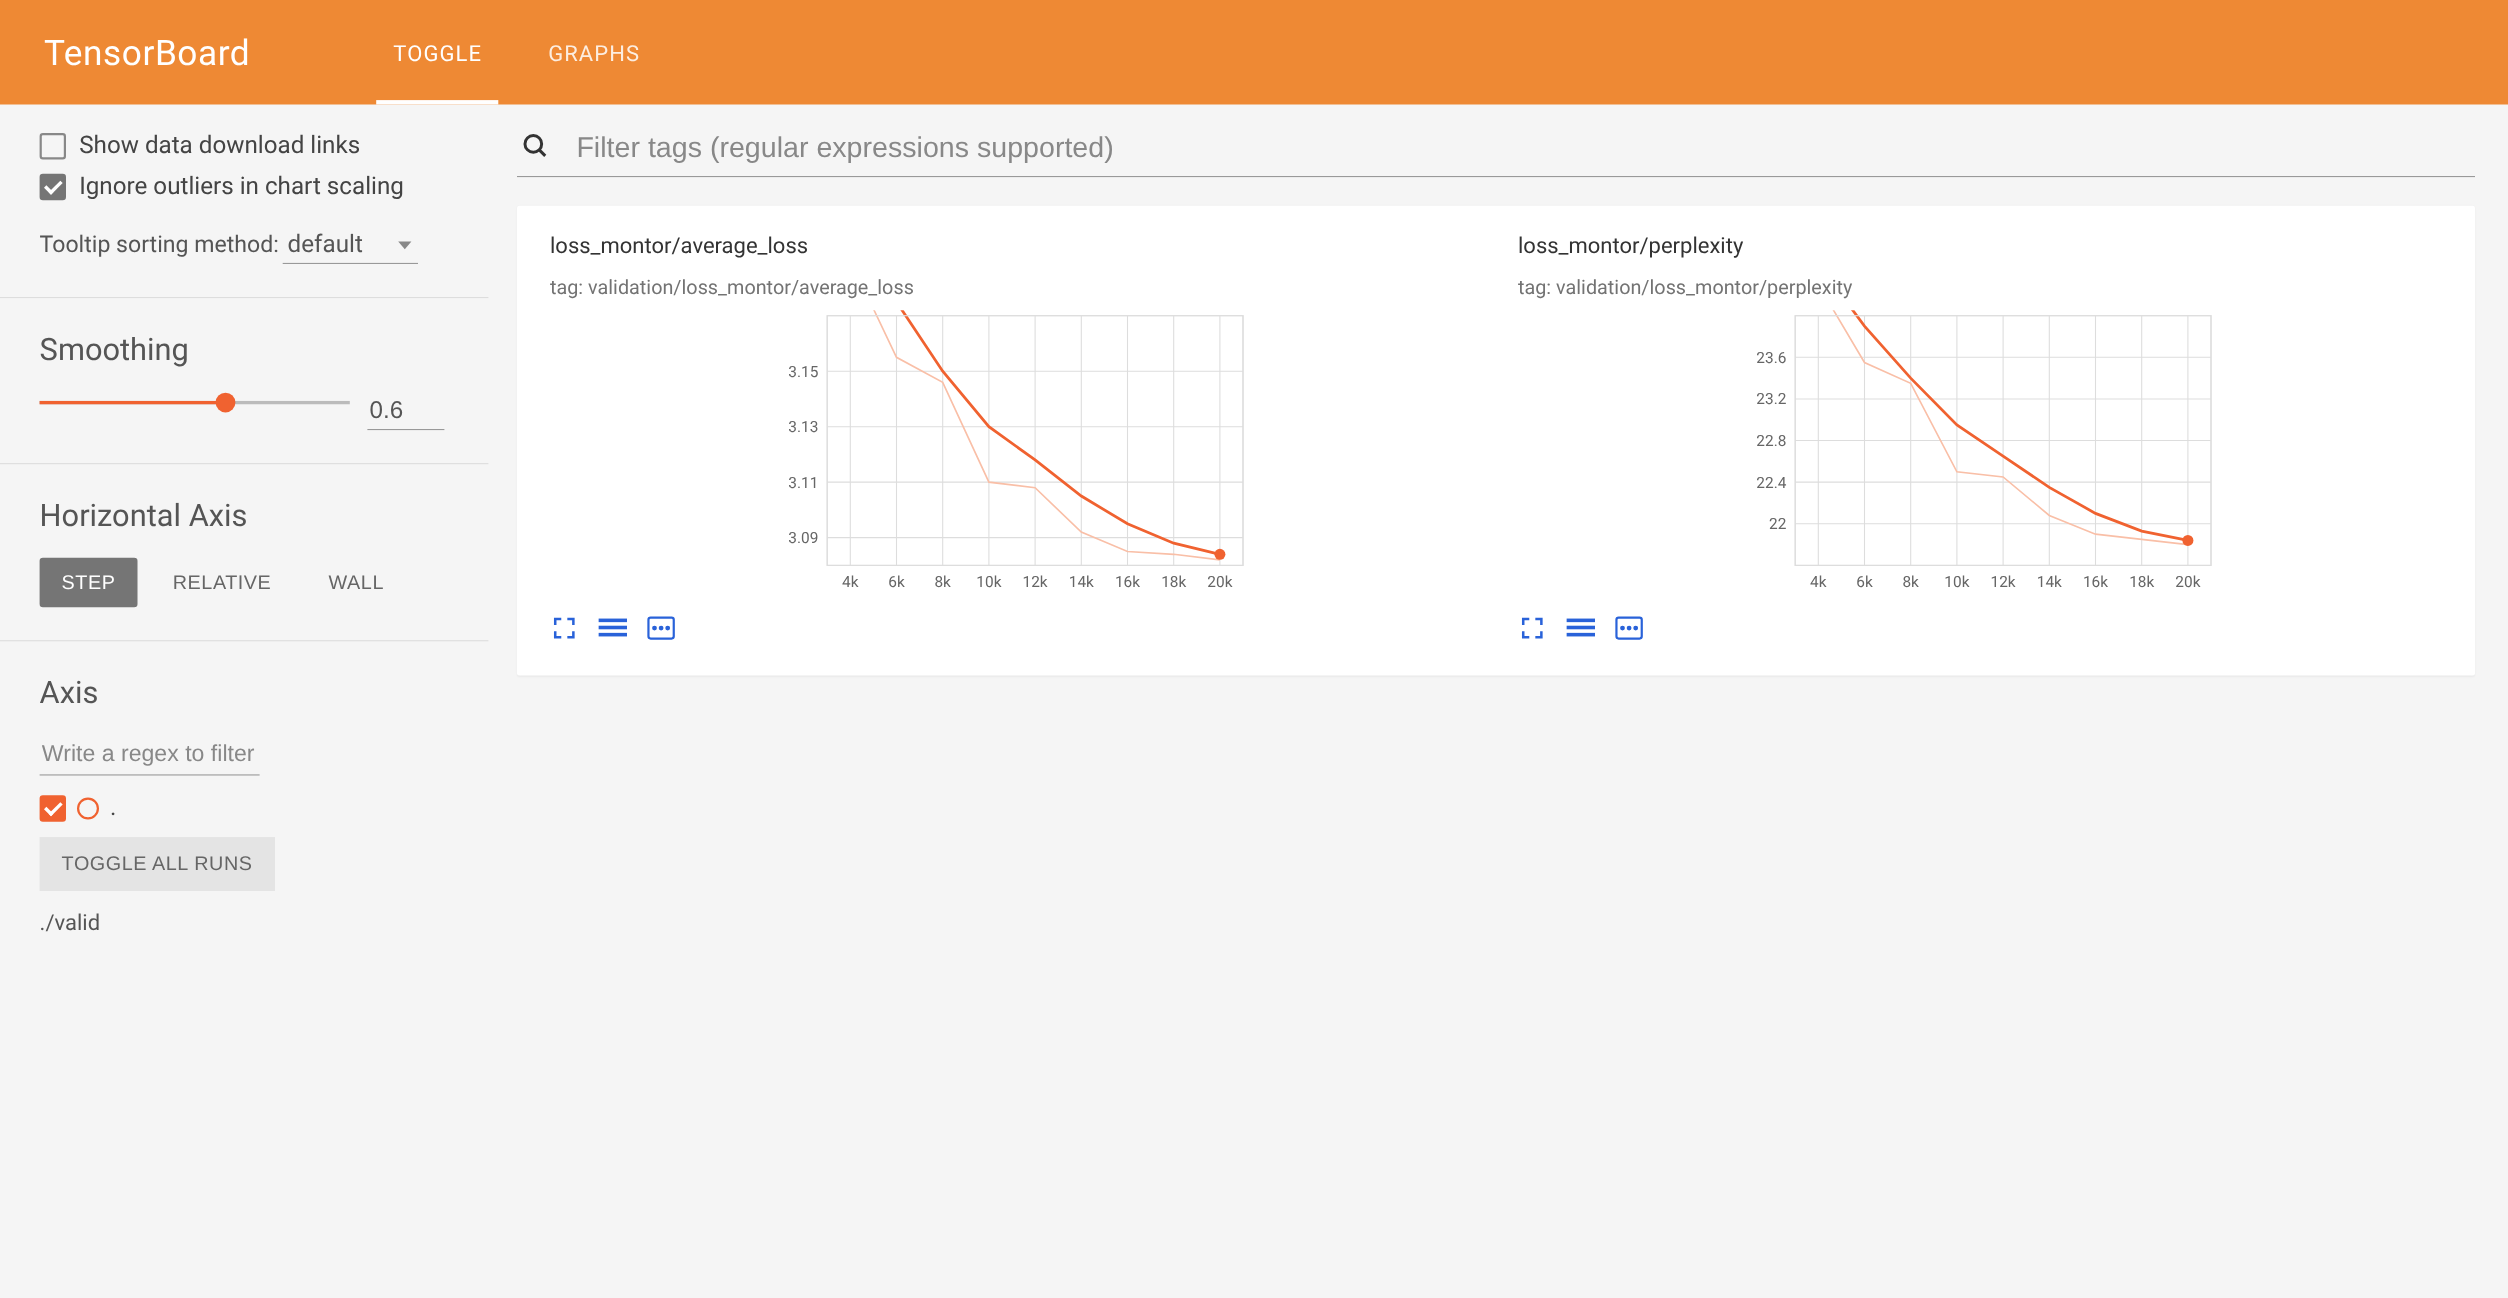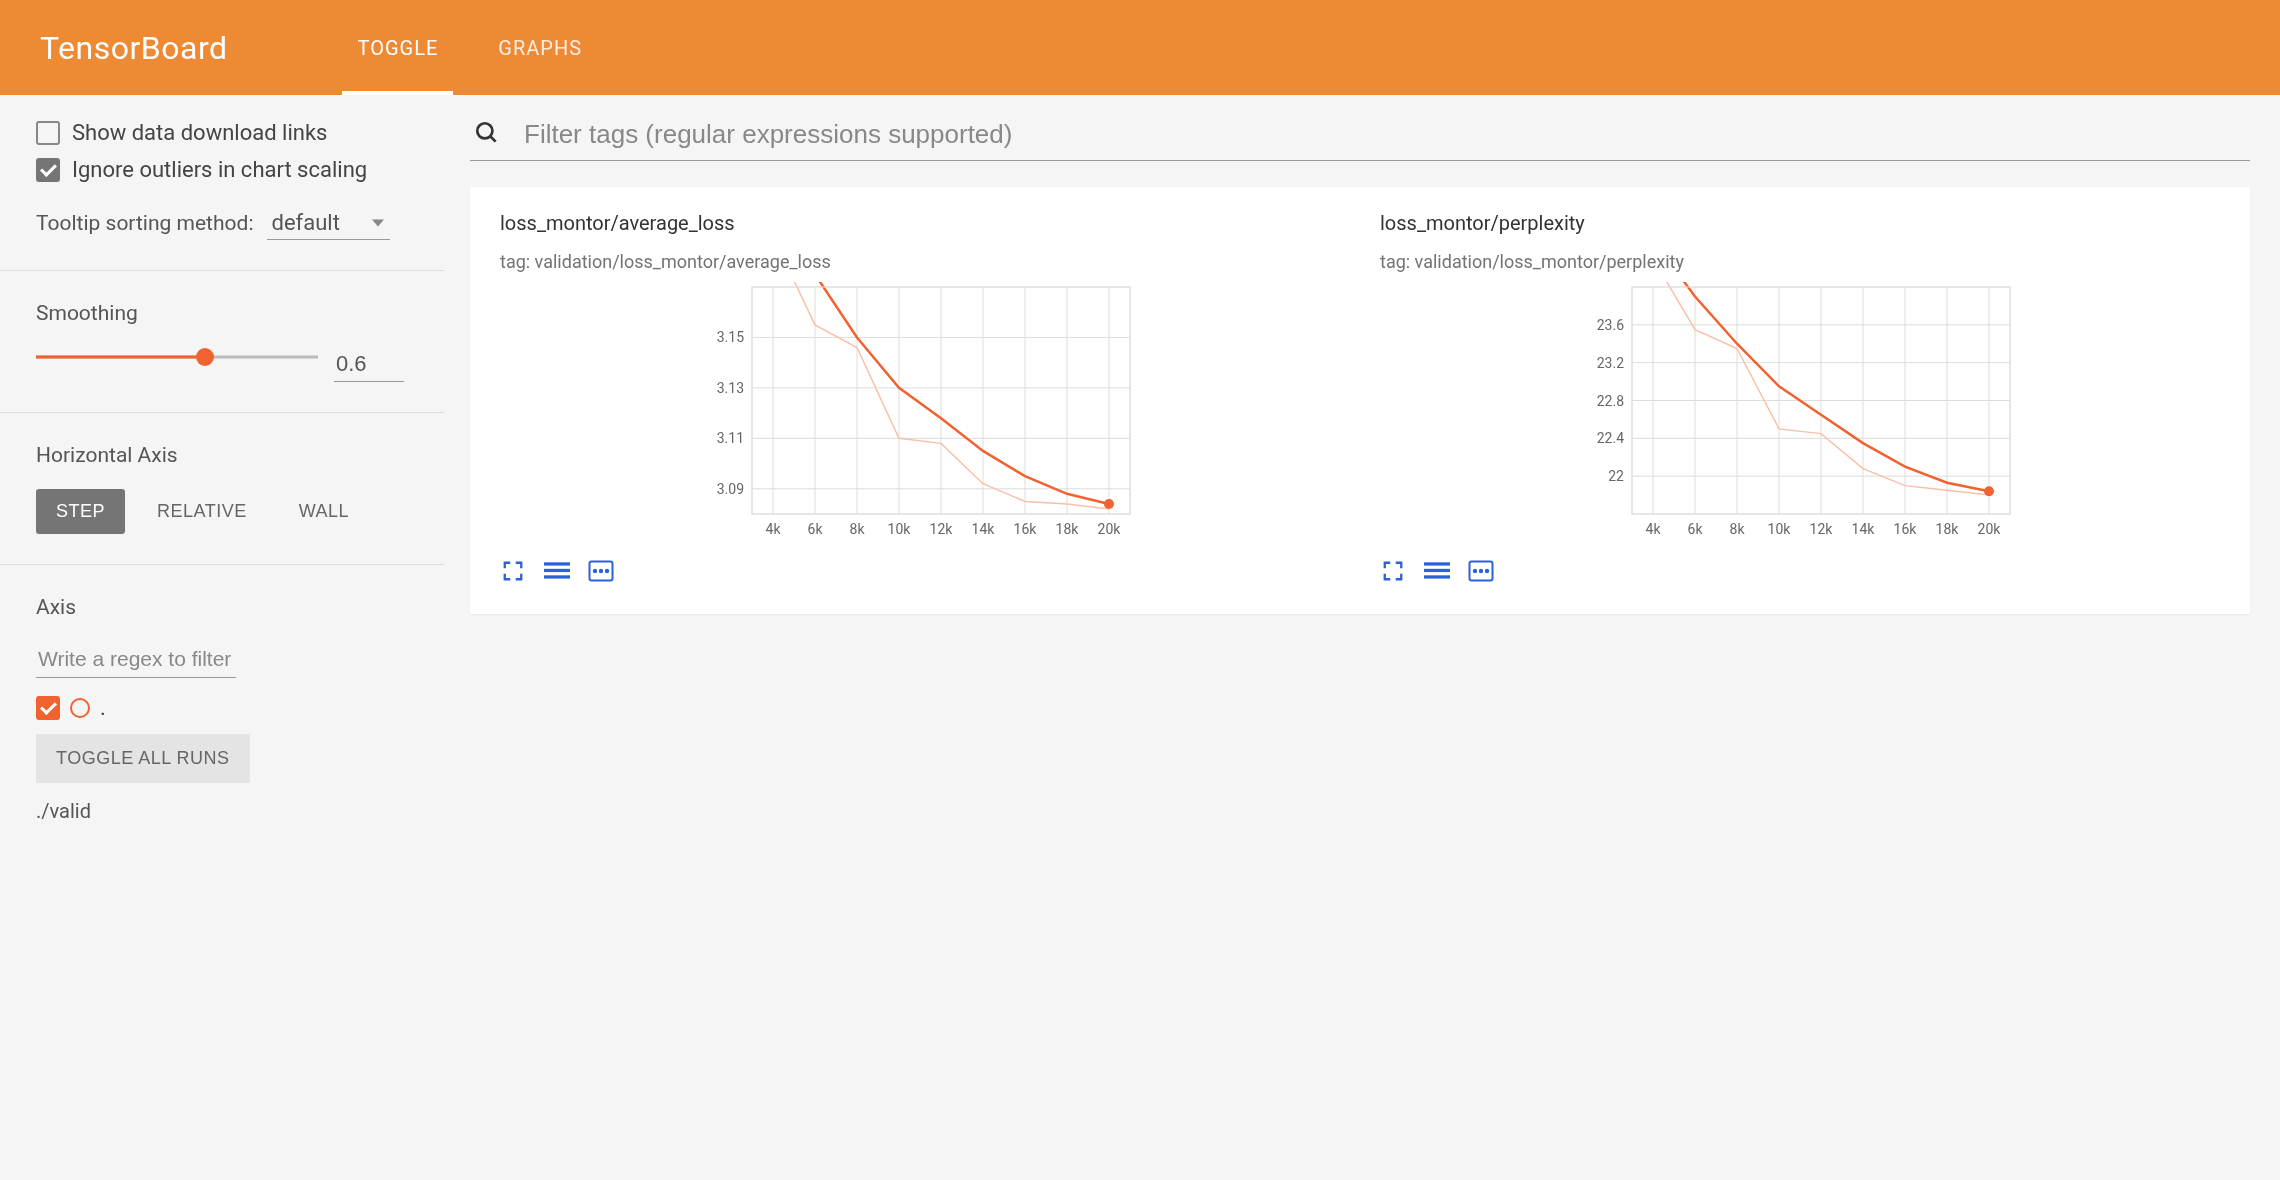--- a/index.html
+++ b/index.html
@@ -10,25 +10,25 @@
 .tab { color: #fff; font-size: 20px; letter-spacing: 1px; padding: 0 30px; display: flex; align-items: center; cursor: pointer; position: relative; opacity: 0.85; }
 .tab.active { opacity: 1; }
 .tab.active::after { content: ''; position: absolute; bottom: 0; left: 15px; right: 15px; height: 4px; background: #fff; }
 .main { display: flex; }
 .sidebar { width: 440px; padding: 25px 36px; }
 .check-row { display: flex; align-items: center; gap: 12px; margin-bottom: 12px; font-size: 22px; color: #444; }
 .checkbox { width: 24px; height: 24px; border: 2px solid #888; border-radius: 3px; display: inline-block; position: relative; cursor: pointer; }
 .checkbox.checked { background: #757575; border-color: #757575; }
 .checkbox.checked::after { content: ''; position: absolute; left: 6px; top: 1px; width: 6px; height: 12px; border: solid #fff; border-width: 0 3px 3px 0; transform: rotate(45deg); }
 .checkbox.orange.checked { background: #f06230; border-color: #f06230; }
-.select-row { display: flex; align-items: center; gap: 14px; margin-top: 24px; font-size: 21px; color: #555; }
+.select-row { display: flex; align-items: center; gap: 4px; margin-top: 24px; font-size: 21px; color: #555; }
 .select { border: none; border-bottom: 1px solid #999; background: transparent; font-size: 22px; padding: 4px 50px 4px 4px; color: #555; position: relative; display: inline-flex; align-items: center; cursor: pointer; }
 .select .caret { position: absolute; right: 6px; top: 50%; transform: translateY(-50%); border-left: 6px solid transparent; border-right: 6px solid transparent; border-top: 7px solid #888; }
 .divider { border-top: 1px solid #ddd; margin: 30px -40px; }
-.section-label { font-size: 21px; color: #555; margin-bottom: 22px; }
+.section-label { font-size: 28px; color: #555; margin-bottom: 22px; }
 .slider-row { display: flex; align-items: flex-start; gap: 16px; }
 .slider { flex: 1; height: 20px; position: relative; }
 .slider-track-bg { position: absolute; top: 50%; left: 0; right: 0; height: 3px; background: #bbb; transform: translateY(-50%); }
 .slider-track-fg { position: absolute; top: 50%; left: 0; height: 3px; background: #f06230; transform: translateY(-50%); }
 .slider-thumb { position: absolute; top: 50%; width: 18px; height: 18px; border-radius: 50%; background: #f06230; transform: translate(-50%, -50%); cursor: pointer; }
 .slider-val { width: 70px; border: none; border-bottom: 1px solid #999; background: transparent; font-size: 22px; color: #555; padding: 4px 2px; }
 .btn-group { display: flex; gap: 12px; flex-wrap: wrap; }
 .btn { padding: 12px 20px; font-size: 18px; background: transparent; border: none; color: #666; cursor: pointer; border-radius: 3px; letter-spacing: 0.5px; }
 .btn.active { background: #757575; color: #fff; }
 .regex-input { border: none; border-bottom: 1px solid #999; background: transparent; font-size: 21px; color: #555; padding: 6px 2px; width: 200px; }

